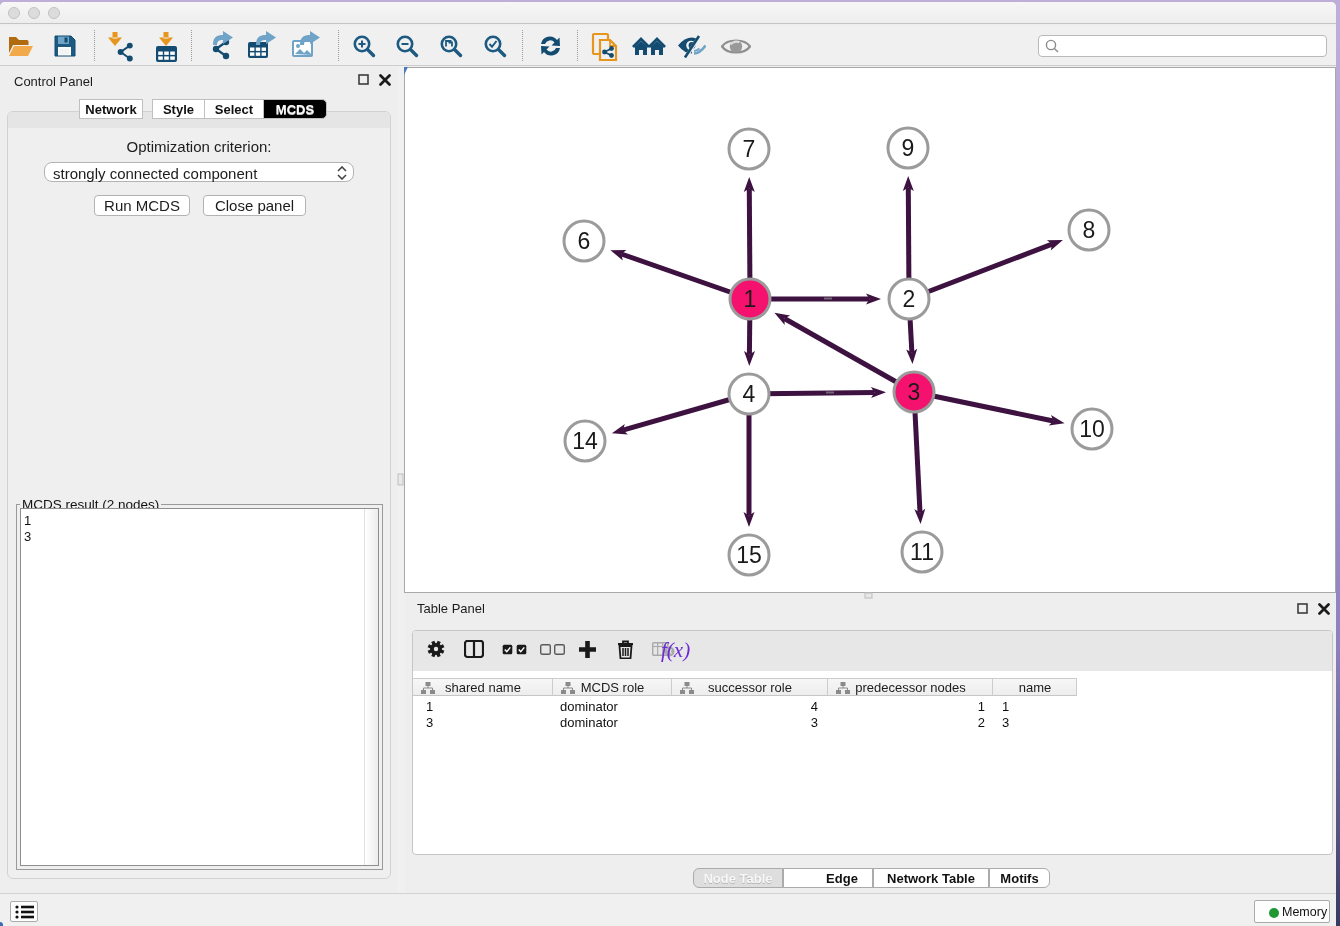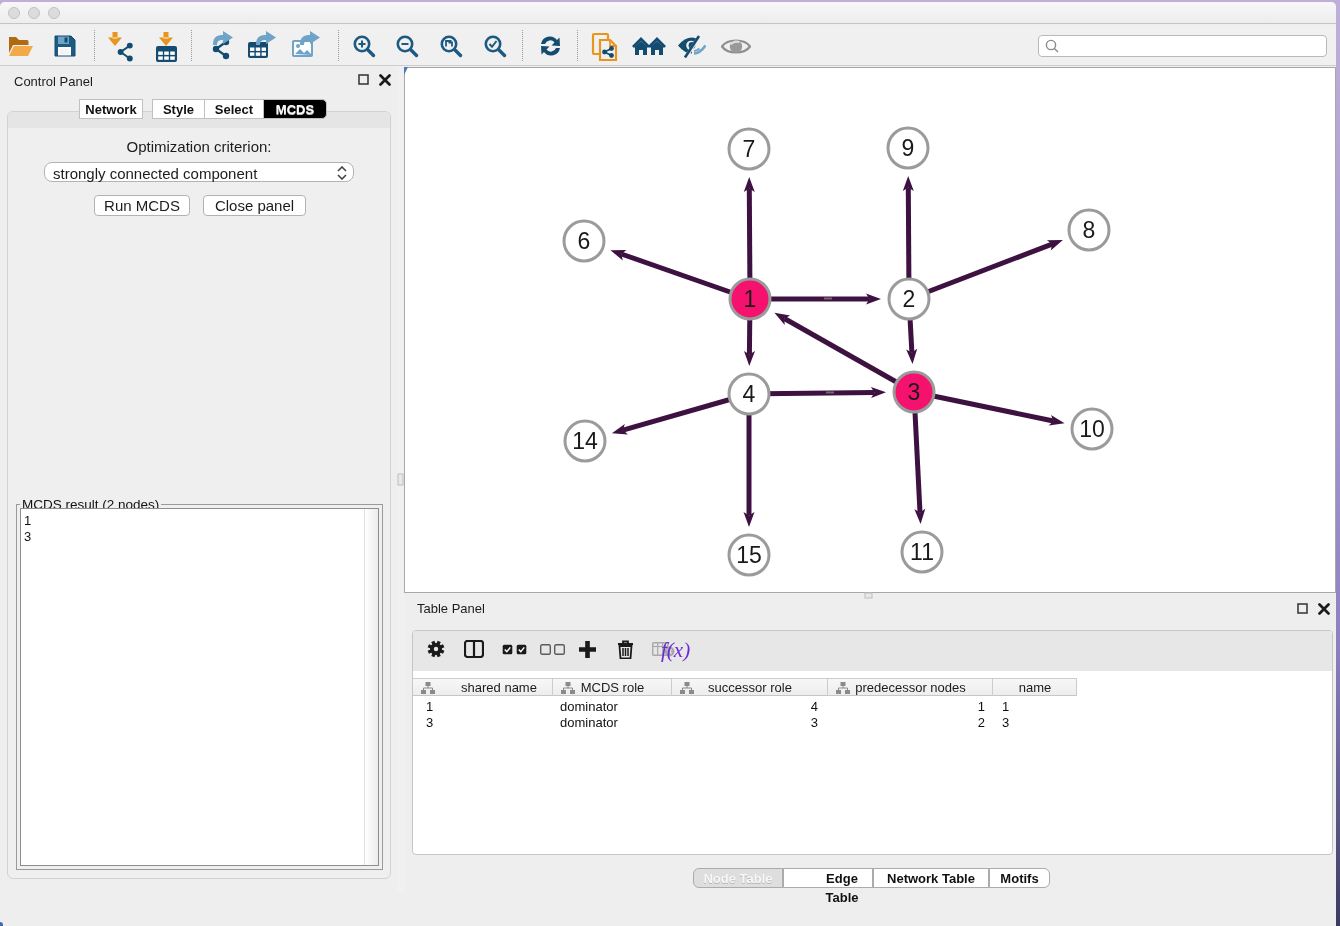--- a/index.html
+++ b/index.html
@@ -394,21 +394,21 @@
 <div class="abs" style="left:661px;top:636px;font-family:Liberation Serif, serif;font-style:italic;font-size:21px;color:#6d28d9;">f(x)</div>
   <div class="th" style="left:413px;width:140px;">
       <svg width="14" height="12" style="position:absolute;left:8px;top:3px;">
         <g fill="#8a8a8a">
           <rect x="4.5" y="0" width="5" height="4"></rect>
           <rect x="0" y="8" width="5" height="4"></rect>
           <rect x="9" y="8" width="5" height="4"></rect>
         </g>
         <path d="M7 4 v2 M2.5 8 V6 H11.5 V8" stroke="#8a8a8a" stroke-width="1" fill="none"></path>
       </svg>
-      <span style="position:absolute;left:16px;top:0;width:140px;text-align:center;">shared name</span>
+      <span style="position:absolute;left:0;top:0;width:140px;text-align:center;">shared name</span>
     </div>
 <div class="th" style="left:553px;width:119px;">
       <svg width="14" height="12" style="position:absolute;left:8px;top:3px;">
         <g fill="#8a8a8a">
           <rect x="4.5" y="0" width="5" height="4"></rect>
           <rect x="0" y="8" width="5" height="4"></rect>
           <rect x="9" y="8" width="5" height="4"></rect>
         </g>
         <path d="M7 4 v2 M2.5 8 V6 H11.5 V8" stroke="#8a8a8a" stroke-width="1" fill="none"></path>
       </svg>
@@ -447,14 +447,30 @@
 <div class="cell" style="left:426px;top:713px;">3</div>
 <div class="cell" style="left:560px;top:713px;">dominator</div>
 <div class="cell" style="left:672px;top:713px;width:146px;text-align:right;">3</div>
 <div class="cell" style="left:828px;top:713px;width:157px;text-align:right;">2</div>
 <div class="cell" style="left:1002px;top:713px;">3</div>
   <div class="btab" style="left:693px;width:90px;background:#dedede;border-radius:6px 0 0 6px;color:#f8f8f8;text-shadow:0 1px 0 #b5b5b5;">Node Table</div>
   <div class="btab" style="left:783px;width:90px;padding-left:28px;">Edge Table</div>
   <div class="btab" style="left:873px;width:116px;">Network Table</div>
   <div class="btab" style="left:989px;width:61px;border-radius:0 6px 6px 0;">Motifs</div>
 
+  <div id="statusbar">
+    <div id="listbtn">
+        <svg width="22" height="16" style="position:absolute;left:3px;top:2px;">
+      <circle cx="3" cy="3" r="1.6" fill="#111"></circle>
+          <rect x="7" y="1.7" width="13" height="2.6" fill="#111"></rect>
+      <circle cx="3" cy="8" r="1.6" fill="#111"></circle>
+          <rect x="7" y="6.7" width="13" height="2.6" fill="#111"></rect>
+      <circle cx="3" cy="13" r="1.6" fill="#111"></circle>
+          <rect x="7" y="11.7" width="13" height="2.6" fill="#111"></rect>
+    </svg>
+      </div>
+    <div id="membtn">
+        <span style="position:absolute;left:14px;top:7px;width:10px;height:10px;border-radius:50%;background:#1f9733;"></span>
+      <span style="position:absolute;left:27px;top:4px;font-size:12.5px;">Memory</span>
+      </div>
+  </div>
 </div>
 <div style="position:absolute;left:0px;top:922px;width:3px;height:4px;background:#3c6ab0;border-radius:0 3px 0 0;"></div>
 
 </body></html>

